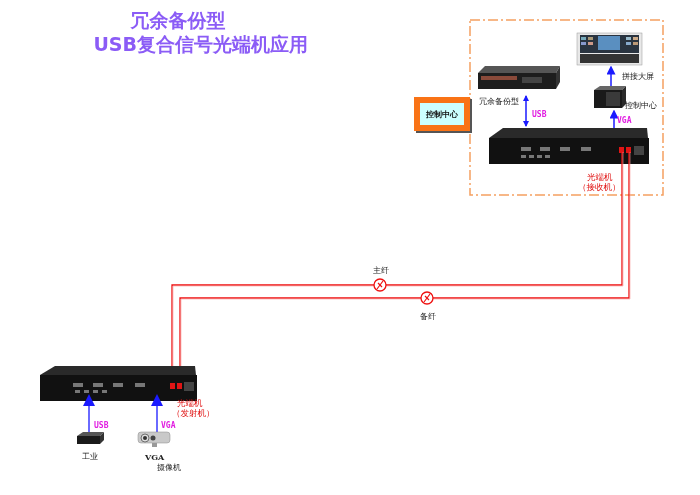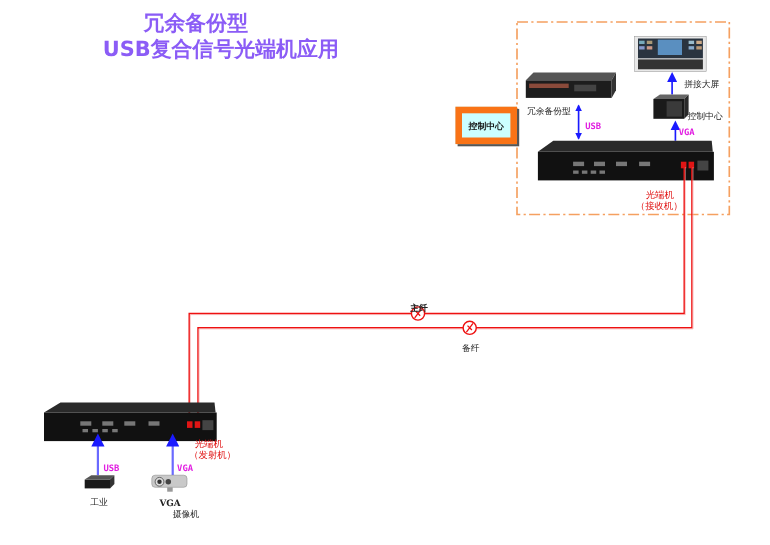--- a/index.html
+++ b/index.html
@@ -144,21 +144,21 @@
 
 <div class="ctrl">控制中心</div>
 <div class="lbl" style="left:479px;top:96px;">冗余备份型</div>
 <div class="lbl" style="left:622px;top:71px;">拼接大屏</div>
 <div class="lbl" style="left:625px;top:100px;">控制中心</div>
 <div class="abs magenta" style="left:532px;top:110px;">USB</div>
 <div class="abs magenta" style="left:617px;top:116px;">VGA</div>
 <div class="abs red" style="left:587px;top:172px;">光端机</div>
 <div class="abs red" style="left:578px;top:182px;">（接收机）</div>
 
-<div class="lbl" style="left:373px;top:275px;font-weight:bold;">主纤</div>
+<div class="lbl" style="left:373px;top:265px;">主纤</div>
 <div class="lbl" style="left:420px;top:311px;">备纤</div>
 
 <div class="abs red" style="left:177px;top:398px;">光端机</div>
 <div class="abs red" style="left:172px;top:408px;">（发射机）</div>
 <div class="abs magenta" style="left:94px;top:421px;">USB</div>
 <div class="abs magenta" style="left:161px;top:421px;">VGA</div>
 <div class="lbl" style="left:82px;top:451px;">工业</div>
 <div class="lbl" style="left:82px;top:461px;margin-top:40px;">硬盘</div>
 <div class="lbl" style="left:145px;top:452px;font-weight:bold;">VGA</div>
 <div class="lbl" style="left:141px;top:462px;margin-left:16px;">摄像机</div>

